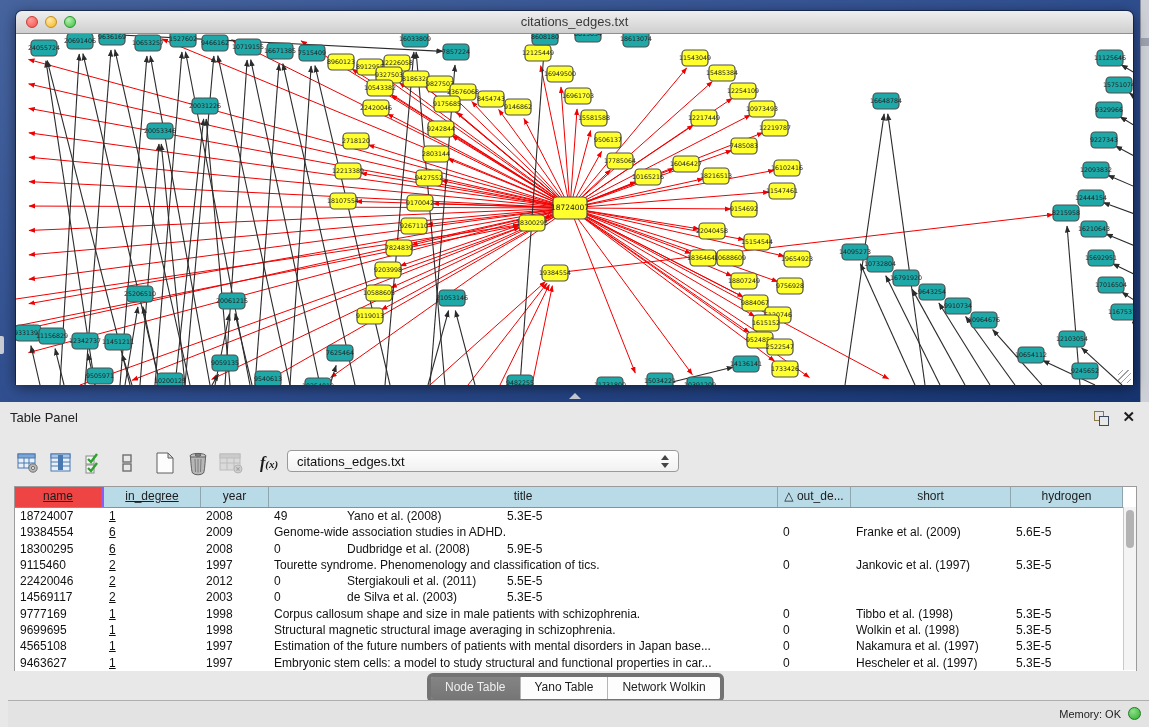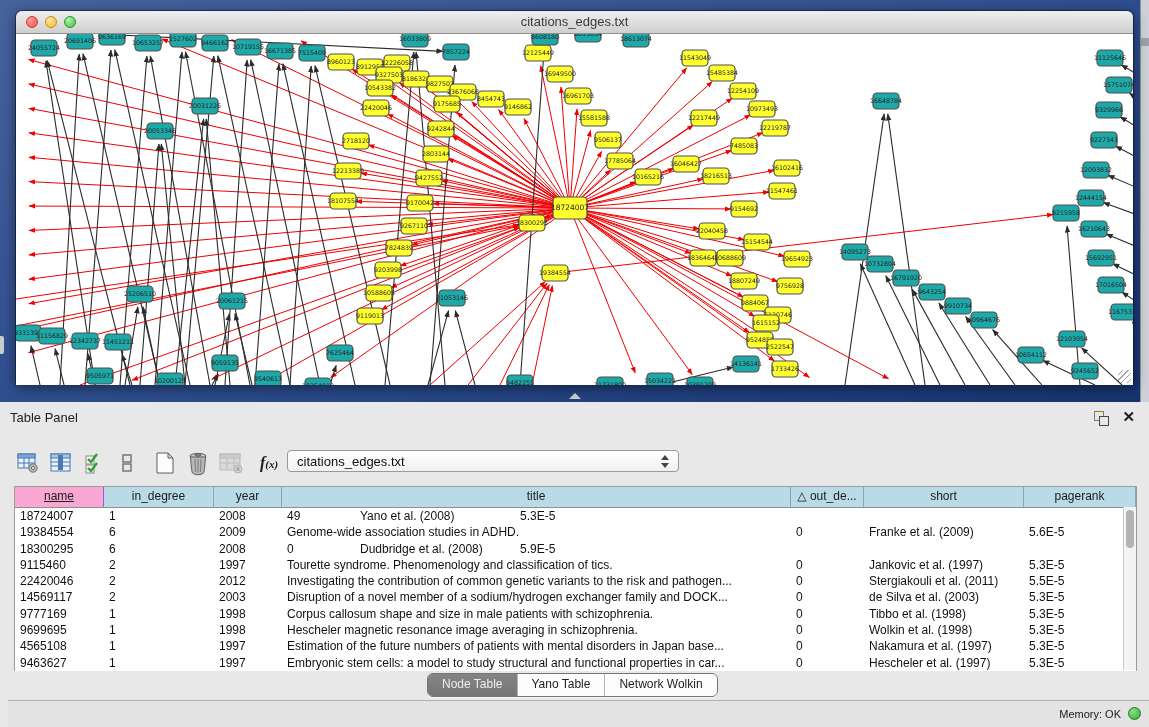--- a/index.html
+++ b/index.html
@@ -49,30 +49,30 @@
   .combo .val{position:absolute;left:9px;top:3px;font-size:13px;color:#111;}
   .combo .arrows{position:absolute;right:9px;top:4px;}
   .combo .arrows i{display:block;width:0;height:0;border-left:4px solid transparent;border-right:4px solid transparent;}
   .combo .up{border-bottom:5px solid #444;margin-bottom:3px;}
   .combo .down{border-top:5px solid #444;}
 
   .table{position:absolute;left:14px;top:84px;width:1121px;height:183px;background:#fff;border:1px solid #9b9b9b;box-sizing:content-box;}
   .thead{display:flex;height:20px;border-bottom:1px solid #8f8f8f;}
   .th{box-sizing:border-box;height:20px;line-height:19px;font-size:12px;color:#1c1c1c;text-align:center;
     background:#b9dbe8;border-right:1px solid #8fa6b0;overflow:hidden;white-space:nowrap;}
-  .th.gray{background:#f9a8d4;border-right:1px solid #8b5cf6;text-decoration:underline;}
+  .th.gray{background:#ef4444;border-right:3px solid #8b5cf6;text-decoration:underline;}
   .tbody{position:relative;}
   .tr{display:flex;height:16.3px;background:#fff;}
   .td{box-sizing:border-box;padding:0 0 0 5px;font-size:12px;line-height:16px;color:#111;
     overflow:hidden;white-space:nowrap;}
-  .c0{width:89px;} .c1{width:110px;} .c2{width:68px;} .c3{width:509px;} .c4{width:73px;} .c5{width:160px;} .c6{width:112px;}
+  .c0{width:89px;} .c1{width:97px;text-decoration:underline;} .c2{width:68px;} .c3{width:509px;} .c4{width:73px;} .c5{width:160px;} .c6{width:112px;}
   .vscroll{position:absolute;right:0;top:20px;width:13px;height:163px;background:#f4f4f4;border-left:1px solid #c9c9c9;box-sizing:border-box;}
   .thumb{position:absolute;left:2px;top:3px;width:8px;height:38px;border-radius:5px;background:#b3b3b3;}
 
-  .tabs{position:absolute;left:427px;top:271px;height:22px;display:flex;border:1px solid #737373;border-radius:6px;
+  .tabs{position:absolute;left:427px;top:271px;height:22px;display:flex;border:4px solid #737373;border-radius:6px;
     overflow:hidden;background:#f0abfc;box-shadow:0 1px 0 rgba(255,255,255,.7);}
   .tab{height:22px;line-height:21px;font-size:12px;color:#1d1d1d;padding:0 14px;background:#fdfdfd;border-right:1px solid #b5b5b5;}
   .tab:last-child{border-right:none;}
   .tab.active{background:linear-gradient(#848484,#767676);color:#efefef;}
 
   .statusbar{position:absolute;left:8px;top:700px;width:1149px;height:38px;background:#e3e3e3;border-top:1px solid #aeaeae;box-sizing:border-box;}
   .mem-label{position:absolute;right:36px;top:7px;font-size:11px;color:#1c1c1c;}
   .mem-dot{position:absolute;right:16px;top:6px;width:13px;height:13px;border-radius:50%;
     background:radial-gradient(circle at 35% 30%,#8ce08a,#2fae2f);border:1px solid #1f7a1f;box-sizing:border-box;}
 </style>
@@ -805,21 +805,21 @@
     </div>
 
     <div class="table">
       <div class="thead" id="thead">
           <div class="th c0 gray">name</div>
           <div class="th c1">in_degree</div>
           <div class="th c2">year</div>
           <div class="th c3">title</div>
           <div class="th c4">△ out_de...</div>
           <div class="th c5">short</div>
-          <div class="th c6">pagerank</div>
+          <div class="th c6">hydrogen</div>
         </div>
       <div class="tbody" id="tbody">
           <div class="tr">
             <div class="td c0">18724007</div>
             <div class="td c1">1</div>
             <div class="td c2">2008</div>
             <div class="td c4">49</div>
             <div class="td c5">Yano et al. (2008)</div>
             <div class="td c6">5.3E-5</div>
           </div>
@@ -846,48 +846,46 @@
             <div class="td c2">1997</div>
             <div class="td c3">Tourette syndrome. Phenomenology and classification of tics.</div>
             <div class="td c4">0</div>
             <div class="td c5">Jankovic et al. (1997)</div>
             <div class="td c6">5.3E-5</div>
           </div>
           <div class="tr">
             <div class="td c0">22420046</div>
             <div class="td c1">2</div>
             <div class="td c2">2012</div>
-            <div class="td c3">Investigating the contribution of common genetic variants to the risk and pathogen...</div>
             <div class="td c4">0</div>
             <div class="td c5">Stergiakouli et al. (2011)</div>
             <div class="td c6">5.5E-5</div>
           </div>
           <div class="tr">
             <div class="td c0">14569117</div>
             <div class="td c1">2</div>
             <div class="td c2">2003</div>
-            <div class="td c3">Disruption of a novel member of a sodium/hydrogen exchanger family and DOCK...</div>
             <div class="td c4">0</div>
             <div class="td c5">de Silva et al. (2003)</div>
             <div class="td c6">5.3E-5</div>
           </div>
           <div class="tr">
             <div class="td c0">9777169</div>
             <div class="td c1">1</div>
             <div class="td c2">1998</div>
             <div class="td c3">Corpus callosum shape and size in male patients with schizophrenia.</div>
             <div class="td c4">0</div>
             <div class="td c5">Tibbo et al. (1998)</div>
             <div class="td c6">5.3E-5</div>
           </div>
           <div class="tr">
             <div class="td c0">9699695</div>
             <div class="td c1">1</div>
             <div class="td c2">1998</div>
-            <div class="td c3">Hescheler magnetic resonance image averaging in schizophrenia.</div>
+            <div class="td c3">Structural magnetic structural image averaging in schizophrenia.</div>
             <div class="td c4">0</div>
             <div class="td c5">Wolkin et al. (1998)</div>
             <div class="td c6">5.3E-5</div>
           </div>
           <div class="tr">
             <div class="td c0">4565108</div>
             <div class="td c1">1</div>
             <div class="td c2">1997</div>
             <div class="td c3">Estimation of the future numbers of patients with mental disorders in Japan base...</div>
             <div class="td c4">0</div>

